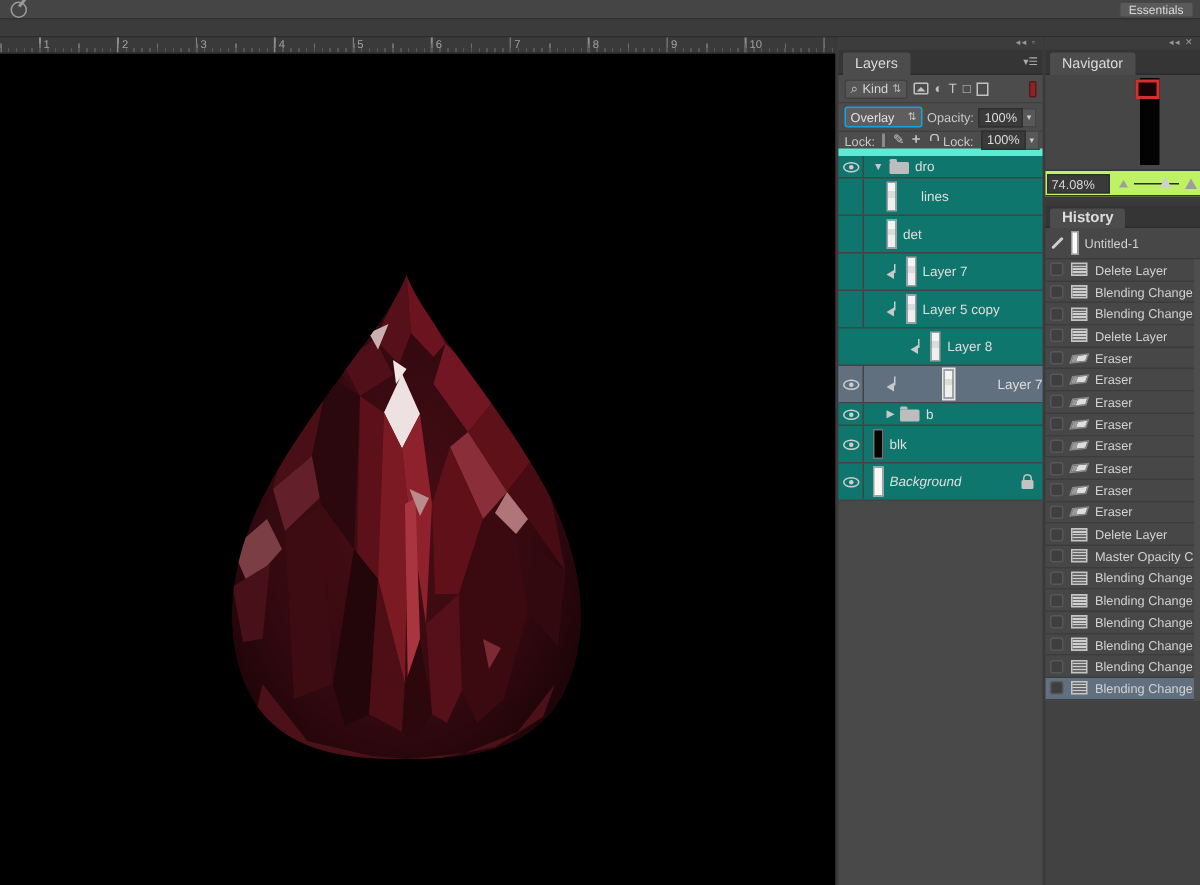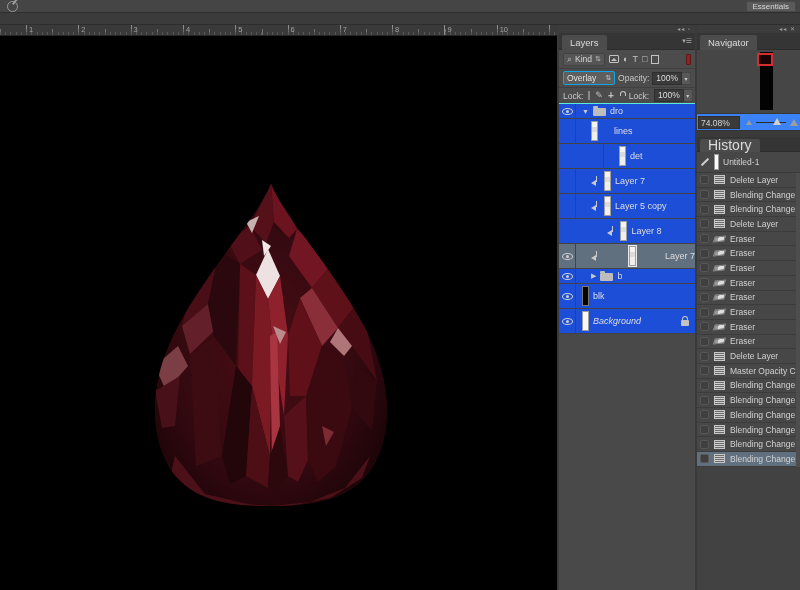--- a/index.html
+++ b/index.html
@@ -46,29 +46,29 @@
   .ficon.box::after{content:"";position:absolute;left:1px;bottom:1px;border-left:3px solid transparent;border-right:3px solid transparent;border-bottom:3px solid #c3c3c3;}
   .ficon.page{width:8px;height:9px;border:1px solid #c3c3c3;font-size:0;}
   .ftoggle{margin-left:auto;width:5px;height:11px;background:#8b2525;border:1px solid #5c1717;border-radius:1px;}
   .blend-row{height:19px;background:#4c4c4c;display:flex;align-items:center;padding:0 4px;gap:3px;border-bottom:1px solid #404040;}
   .blend-select{display:flex;align-items:center;justify-content:space-between;width:56px;height:14px;background:#5e5e5e;border:1px solid #0ea5e9;border-radius:2px;color:#e2e2e2;font-size:8.5px;padding:0 3px;}
   .blend-select .arr{font-size:7px;color:#c5c5c5;}
   .plabel{color:#c9c9c9;font-size:8.5px;}
   .valbox{display:flex;align-items:center;height:13px;}
   .valbox .val{background:#3a3a3a;border:1px solid #2f2f2f;color:#dcdcdc;font-size:8.5px;height:13px;line-height:11px;padding:0 3px;min-width:26px;text-align:right;}
   .valbox .vb-arr{width:9px;height:13px;background:#585858;border:1px solid #454545;border-left:none;color:#ccc;font-size:6px;line-height:12px;text-align:center;}
-  .lock-row{height:16px;background:#4c4c4c;display:flex;align-items:center;padding:0 4px;gap:5px;border-bottom:1px solid #5eead4;}
+  .lock-row{height:16px;background:#4c4c4c;display:flex;align-items:center;padding:0 4px;gap:5px;border-bottom:5px solid #5eead4;}
   .icon-checker{width:9px;height:9px;background:conic-gradient(#c3c3c3 25%,#6a6a6a 0 50%,#c3c3c3 0 75%,#6a6a6a 0);border:1px solid #8a8a8a;}
   .icon-brush{color:#c3c3c3;font-size:9px;line-height:9px;}
   .icon-move{color:#c3c3c3;font-size:10px;line-height:9px;font-weight:bold;}
   .icon-lock{position:relative;width:8px;height:6px;background:#c3c3c3;border-radius:1px;margin-top:4px;}
   .icon-lock::before{content:"";position:absolute;top:-4px;left:1px;width:4px;height:4px;border:1.4px solid #c3c3c3;border-bottom:none;border-radius:3px 3px 0 0;}
   .lock-row .gap{flex:1;}
 
-  .layers-list{background:#1d4ed8;}
+  .layers-list{background:#0f766e;}
   .lrow{display:flex;align-items:center;border-bottom:1px solid #434343;position:relative;}
   .lrow.selected{background:#60707f;}
   .eyecell{width:17px;align-self:stretch;border-right:1px solid #434343;display:flex;align-items:center;justify-content:center;flex:none;}
   .icon-eye{position:relative;width:11px;height:7px;border:1px solid #cfcfcf;border-radius:50%;}
   .icon-eye::after{content:"";position:absolute;left:3px;top:1.5px;width:3px;height:3px;background:#cfcfcf;border-radius:50%;}
   .lcontent{display:flex;align-items:center;gap:4px;padding-left:6px;flex:1;min-width:0;}
   .tri{color:#c9c9c9;font-size:7px;}
   .icon-folder{position:relative;width:13px;height:8px;background:#bdbdbd;border-radius:1px;margin-top:2px;}
   .icon-folder::before{content:"";position:absolute;top:-2px;left:0;width:5px;height:2px;background:#bdbdbd;border-radius:1px 1px 0 0;}
   .lname{color:#dedede;font-size:9px;white-space:nowrap;overflow:hidden;}
@@ -80,31 +80,31 @@
   .lrow.selected .thumb{outline:1px solid #e8e8e8;}
   .clip{position:relative;width:9px;height:10px;flex:none;}
   .clip::before{content:"";position:absolute;left:5px;top:0;width:1px;height:6px;background:#c9c9c9;}
   .clip::after{content:"";position:absolute;left:0;top:4px;border-top:3px solid transparent;border-bottom:3px solid transparent;border-right:5px solid #c9c9c9;}
   .rlock{margin-left:auto;margin-right:6px;}
 
   
   .nav-preview{position:relative;height:64px;background:#464646;border-bottom:1px solid #383838;}
   .nav-doc{position:absolute;left:63px;top:2px;width:13px;height:58px;background:#030303;}
   .nav-viewbox{position:absolute;left:60px;top:3px;width:16px;height:13px;border:2px solid #d32f2f;background:#1a0306;}
-  .nav-zoomrow{position:relative;height:17px;background:#3b82f6;display:flex;align-items:center;border-bottom:1px solid #333;}
+  .nav-zoomrow{position:relative;height:17px;background:#bef264;display:flex;align-items:center;border-bottom:1px solid #333;}
   .nav-zoomval{width:42px;height:13px;margin-left:1px;background:#3a3a3a;border:1px solid #2f2f2f;color:#d6d6d6;font-size:8.5px;line-height:12px;padding-left:2px;}
   .mtn{width:0;height:0;border-left:3px solid transparent;border-right:3px solid transparent;border-bottom:5px solid #9d9d9d;margin-left:6px;}
   .mtn.big{border-left-width:4px;border-right-width:4px;border-bottom-width:7px;margin-left:auto;margin-right:2px;}
   .nav-track{position:relative;flex:1;height:1px;background:#2b2b2b;margin:0 4px;}
   .nav-thumb{position:absolute;left:55%;top:-4px;width:0;height:0;border-left:4px solid transparent;border-right:4px solid transparent;border-bottom:7px solid #cfcfcf;}
   .col-gap{height:6px;background:#3a3a3a;}
 
   
   .history .tabrow{height:15px;}
-  .history .tab{height:13px;line-height:13px;font-size:14px;}
+  .history .tab{height:13px;line-height:13px;font-size:10px;font-weight:bold;}
   .snapshot-row{height:21px;display:flex;align-items:center;gap:4px;background:#474747;border-bottom:1px solid #3a3a3a;padding-left:3px;}
   .snap-icon{width:10px;height:2px;background:#cfcfcf;transform:rotate(-45deg);border-radius:1px;}
   .snap-thumb{width:5px;height:16px;background:#fafafa;border:1px solid #999;}
   .hist-list{position:relative;}
   .hrow{height:14.7px;display:flex;align-items:center;gap:5px;padding-left:3px;border-bottom:1px solid #3c3c3c;background:#474747;}
   .hrow.selected{background:#60707f;}
   .well{width:9px;height:9px;background:#3f3f3f;border:1px solid #575757;border-radius:2px;flex:none;}
   .h-state{width:11px;height:9px;border:1px solid #c6c6c6;background:repeating-linear-gradient(180deg,#6c6c6c 0 1px,#cfcfcf 1px 2px);flex:none;}
   .h-eraser{width:11px;height:6px;background:linear-gradient(90deg,#9a9a9a 0 35%,#dedede 35%);border:1px solid #8a8a8a;transform:skewX(-24deg) rotate(-6deg);flex:none;}
   .hlabel{color:#d2d2d2;font-size:8.5px;white-space:nowrap;overflow:hidden;}
@@ -241,21 +241,21 @@
               <span class="lname">dro</span>
             </div>
           </div>
           <div class="lrow" style="height: 25px;">
             <div class="eyecell"></div>
             <div class="lcontent" style="padding-left: 15px; gap: 16px;">
               <span class="thumb t-light"></span>
               <span class="lname">lines</span>
             </div>
           </div>
-          <div class="lrow" style="height: 25px; padding-left: 28px;">
+          <div class="lrow" style="height: 25px;">
             <div class="eyecell"></div>
             <div class="lcontent" style="padding-left: 15px;">
               <span class="thumb t-light"></span>
               <span class="lname">det</span>
             </div>
           </div>
           <div class="lrow" style="height: 25px;">
             <div class="eyecell"></div>
             <div class="lcontent" style="padding-left: 15px;">
               <span class="clip"></span>

